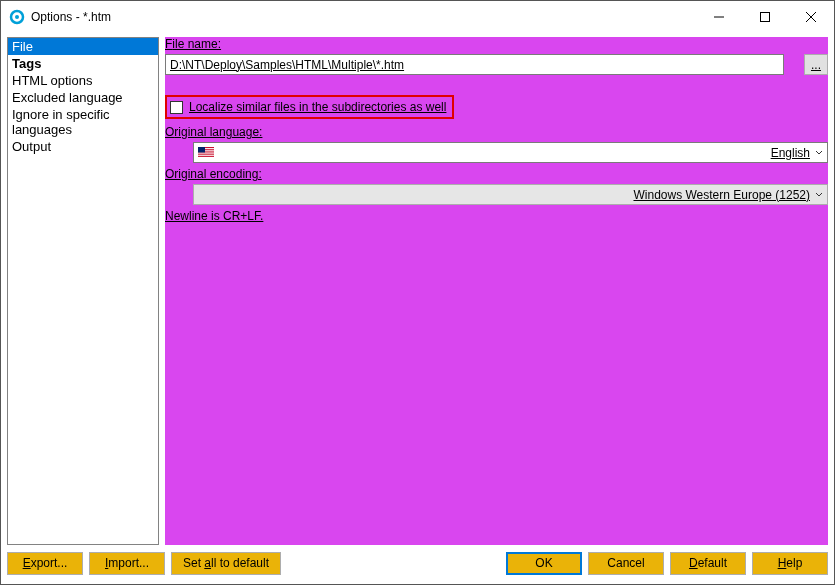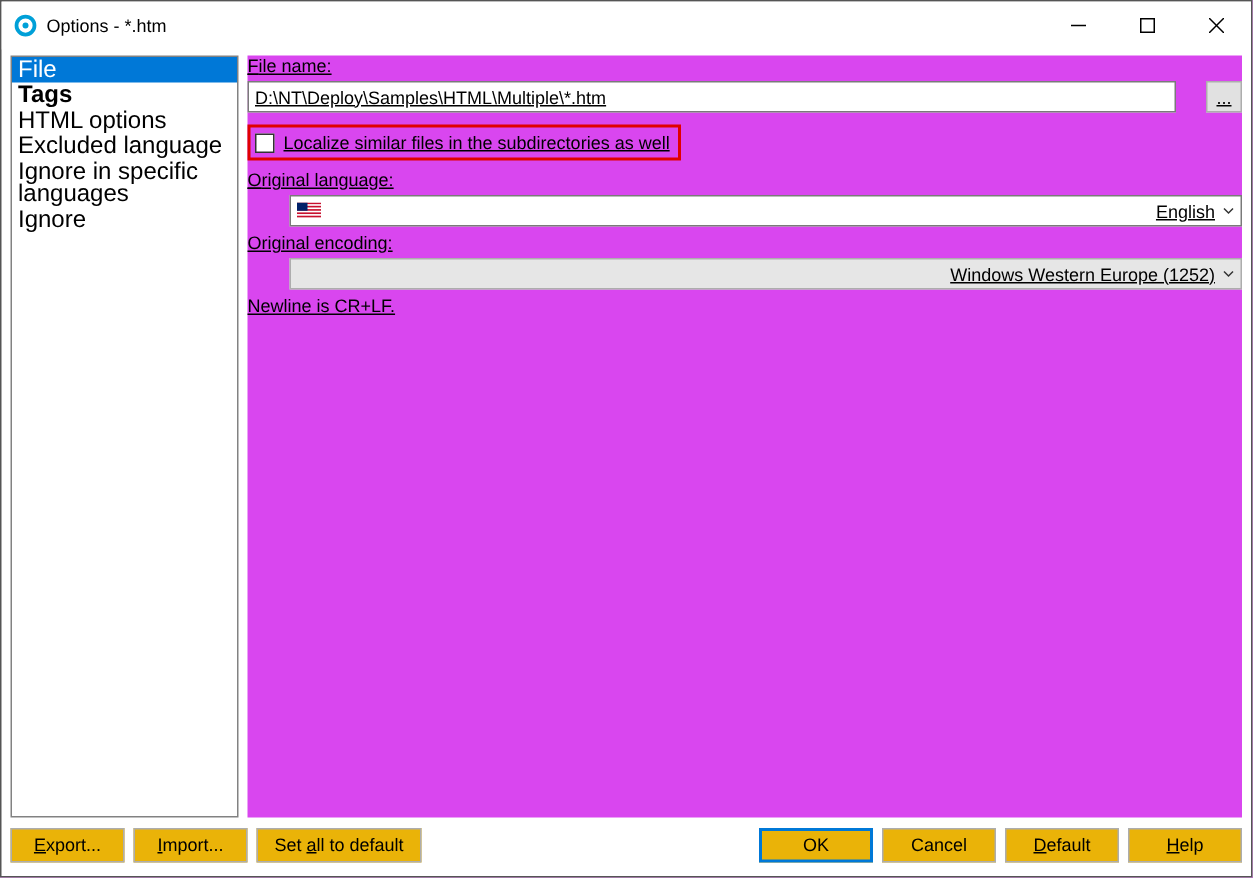--- a/index.html
+++ b/index.html
@@ -50,21 +50,21 @@
       gap: 6px;
     }
     .sidebar {
       width: 152px;
       border: 1px solid #828282;
       background: #fff;
       overflow: hidden;
     }
     .sidebar-item {
       padding: 1px 4px;
-      font-size: 16px;
+      font-size: 13px;
       line-height: 15px;
       cursor: pointer;
       color: #000;
     }
     .sidebar-item.selected {
       background: #0078d7;
       color: #fff;
     }
     .sidebar-item.bold { font-weight: bold; }
     .main {
@@ -102,21 +102,21 @@
       display: flex;
       align-items: center;
       justify-content: center;
     }
     .checkbox-highlight {
       border: 2px solid #e00000;
       padding: 3px 6px 3px 3px;
       display: inline-flex;
       align-items: center;
       gap: 6px;
-      margin-top: 6px;
+      margin-top: 18px;
       margin-bottom: 2px;
       width: fit-content;
     }
     .checkbox-box {
       width: 13px;
       height: 13px;
       border: 1px solid #333;
       background: #fff;
     }
     .combo {
@@ -207,21 +207,21 @@
   </div>
 </div>
 
 <div class="content">
   <div class="sidebar">
     <div class="sidebar-item selected">File</div>
     <div class="sidebar-item bold">Tags</div>
     <div class="sidebar-item">HTML options</div>
     <div class="sidebar-item">Excluded language</div>
     <div class="sidebar-item">Ignore in specific languages</div>
-    <div class="sidebar-item">Ignore</div>
+    <div class="sidebar-item">Output</div>
   </div>
 
   <div class="main">
     <div class="label"><u>F</u>ile name:</div>
     <div class="filename-row">
       <input class="text-input" type="text" value="D:\NT\Deploy\Samples\HTML\Multiple\*.htm" style="">
       <div class="browse-btn">...</div>
     </div>
 
     <div class="checkbox-highlight">

